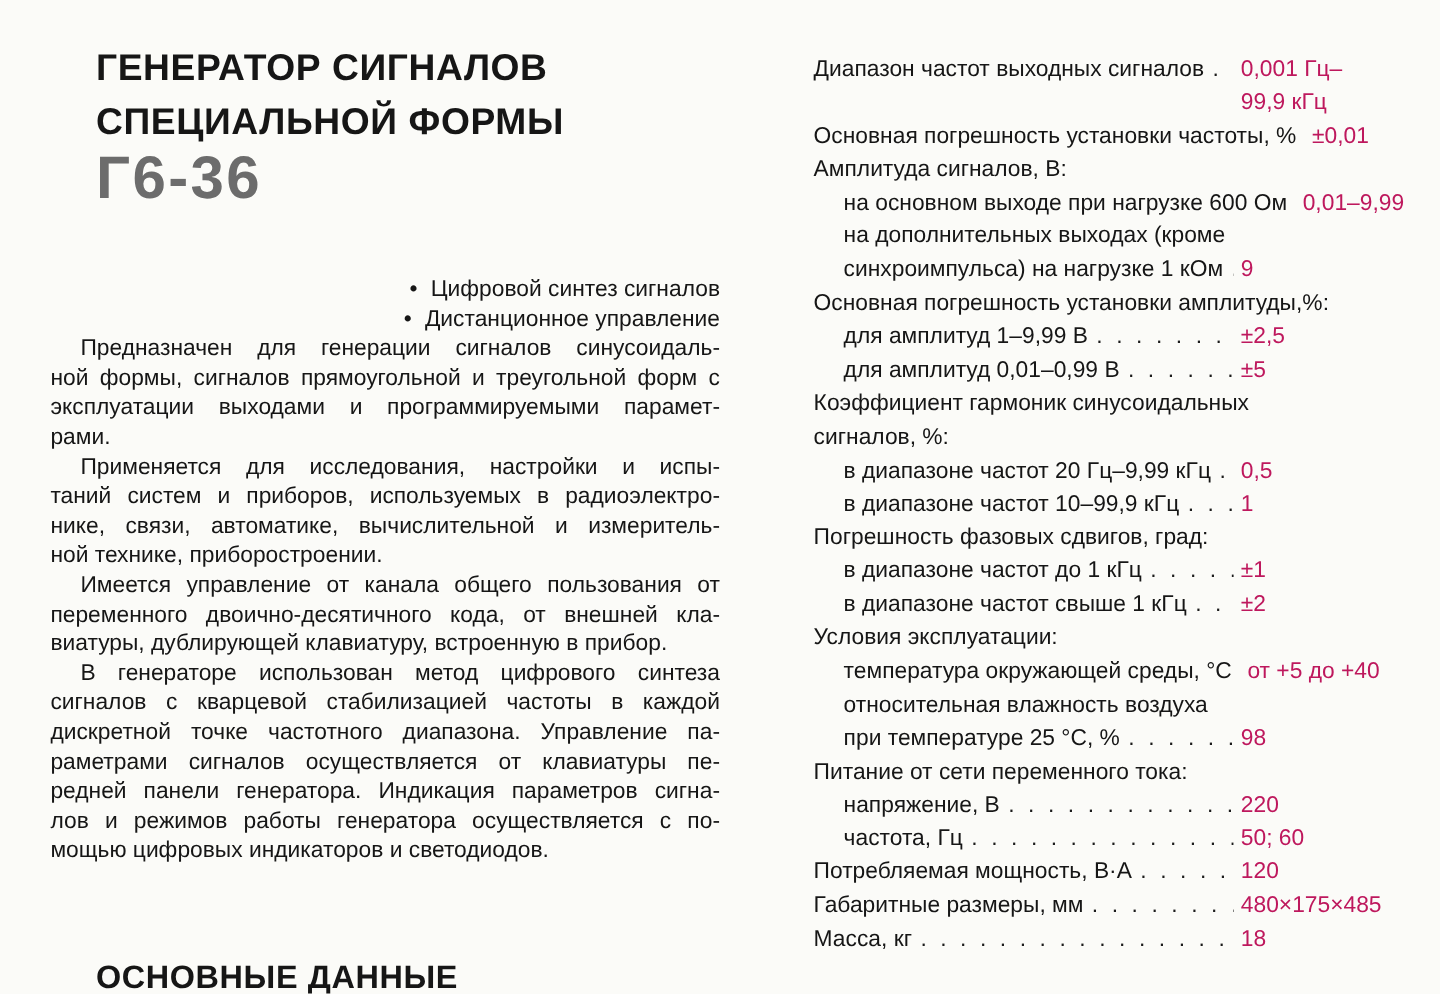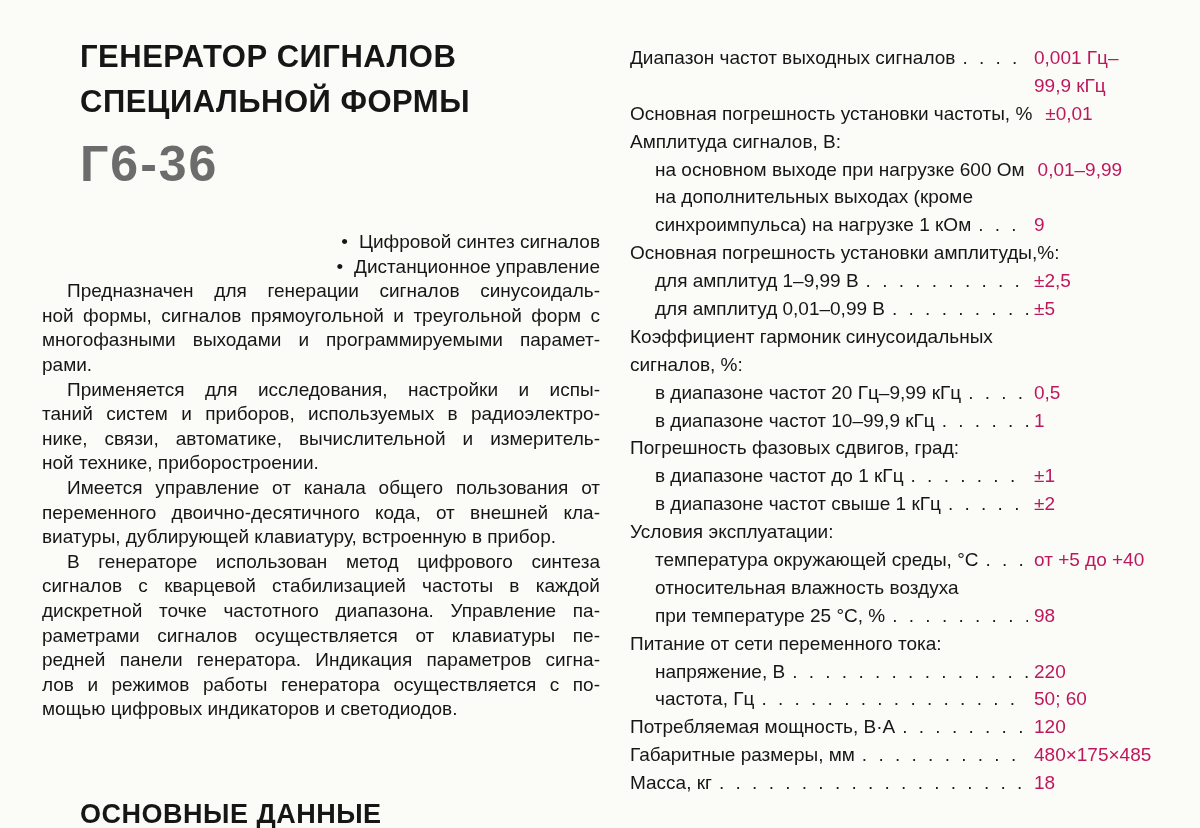--- a/index.html
+++ b/index.html
@@ -17,21 +17,21 @@
     position: absolute; left: 42px; top: 0;
     width: 558px; height: 828px; text-decoration: underline;
   }
   .doc-title {
     position: absolute; top: 34px; left: 38px;
     font-size: 31px; font-weight: bold;
     line-height: 45px; letter-spacing: 0.5px;
     white-space: nowrap;
   }
   .model {
-    position: absolute; top: 140px; left: 38px;
+    position: absolute; top: 124px; left: 38px;
     font-size: 50px; line-height: 48px;
     font-weight: bold; letter-spacing: 2px;
   }
   .body-text {
     position: absolute; top: 230px; left: 0; width: 558px;
     font-size: 19px; line-height: 24.6px;
   }
   .feature-item { padding-left: 44px; white-space: nowrap; text-align: right; }
   .feature-bullet { display: inline-block; margin-right: 11px; }
   .jline {
@@ -53,21 +53,21 @@
   .specs {
     position: absolute; left: 630px; top: 44px;
     width: 545px;
     font-size: 19px; line-height: 27.9px;
   }
   .spec-row {
     display: flex; align-items: baseline;
     height: 27.9px; white-space: nowrap;
   }
   .spec-row.indent { padding-left: 25px; }
-  .spec-label { flex: 0 0 auto; }
+  .spec-label { flex: 0 0 auto; margin-left: 48px; }
   .spec-leader {
     flex: 1 1 auto; min-width: 0;
     overflow: hidden;
     margin: 0 6px 0 7px;
     color: #1c1c1c;
   }
   .spec-leader::after {
     content: ". . . . . . . . . . . . . . . . . . . . . . . . . . . . . . . . . . . . . . . . . . . .";
     letter-spacing: 3px;
   }
@@ -94,21 +94,21 @@
 
   <div class="body-text">
     <div>
         <div class="feature-item"><span class="feature-bullet">•</span><span>Цифровой синтез сигналов</span></div>
         <div class="feature-item"><span class="feature-bullet">•</span><span>Дистанционное управление</span></div>
       </div>
     <div>
         <div>
           <div class="jline first">Предназначен для генерации сигналов синусоидаль-</div>
           <div class="jline">ной формы, сигналов прямоугольной и треугольной форм с</div>
-          <div class="jline">многофазными выходами и программируемыми парамет-</div>
+          <div class="jline">эксплуатации выходами и программируемыми парамет-</div>
           <div class="jline plast">рами.</div>
         </div>
         <div>
           <div class="jline first">Применяется для исследования, настройки и испы-</div>
           <div class="jline">таний систем и приборов, используемых в радиоэлектро-</div>
           <div class="jline">нике, связи, автоматике, вычислительной и измеритель-</div>
           <div class="jline plast">ной технике, приборостроении.</div>
         </div>
         <div>
           <div class="jline first">Имеется управление от канала общего пользования от</div>

